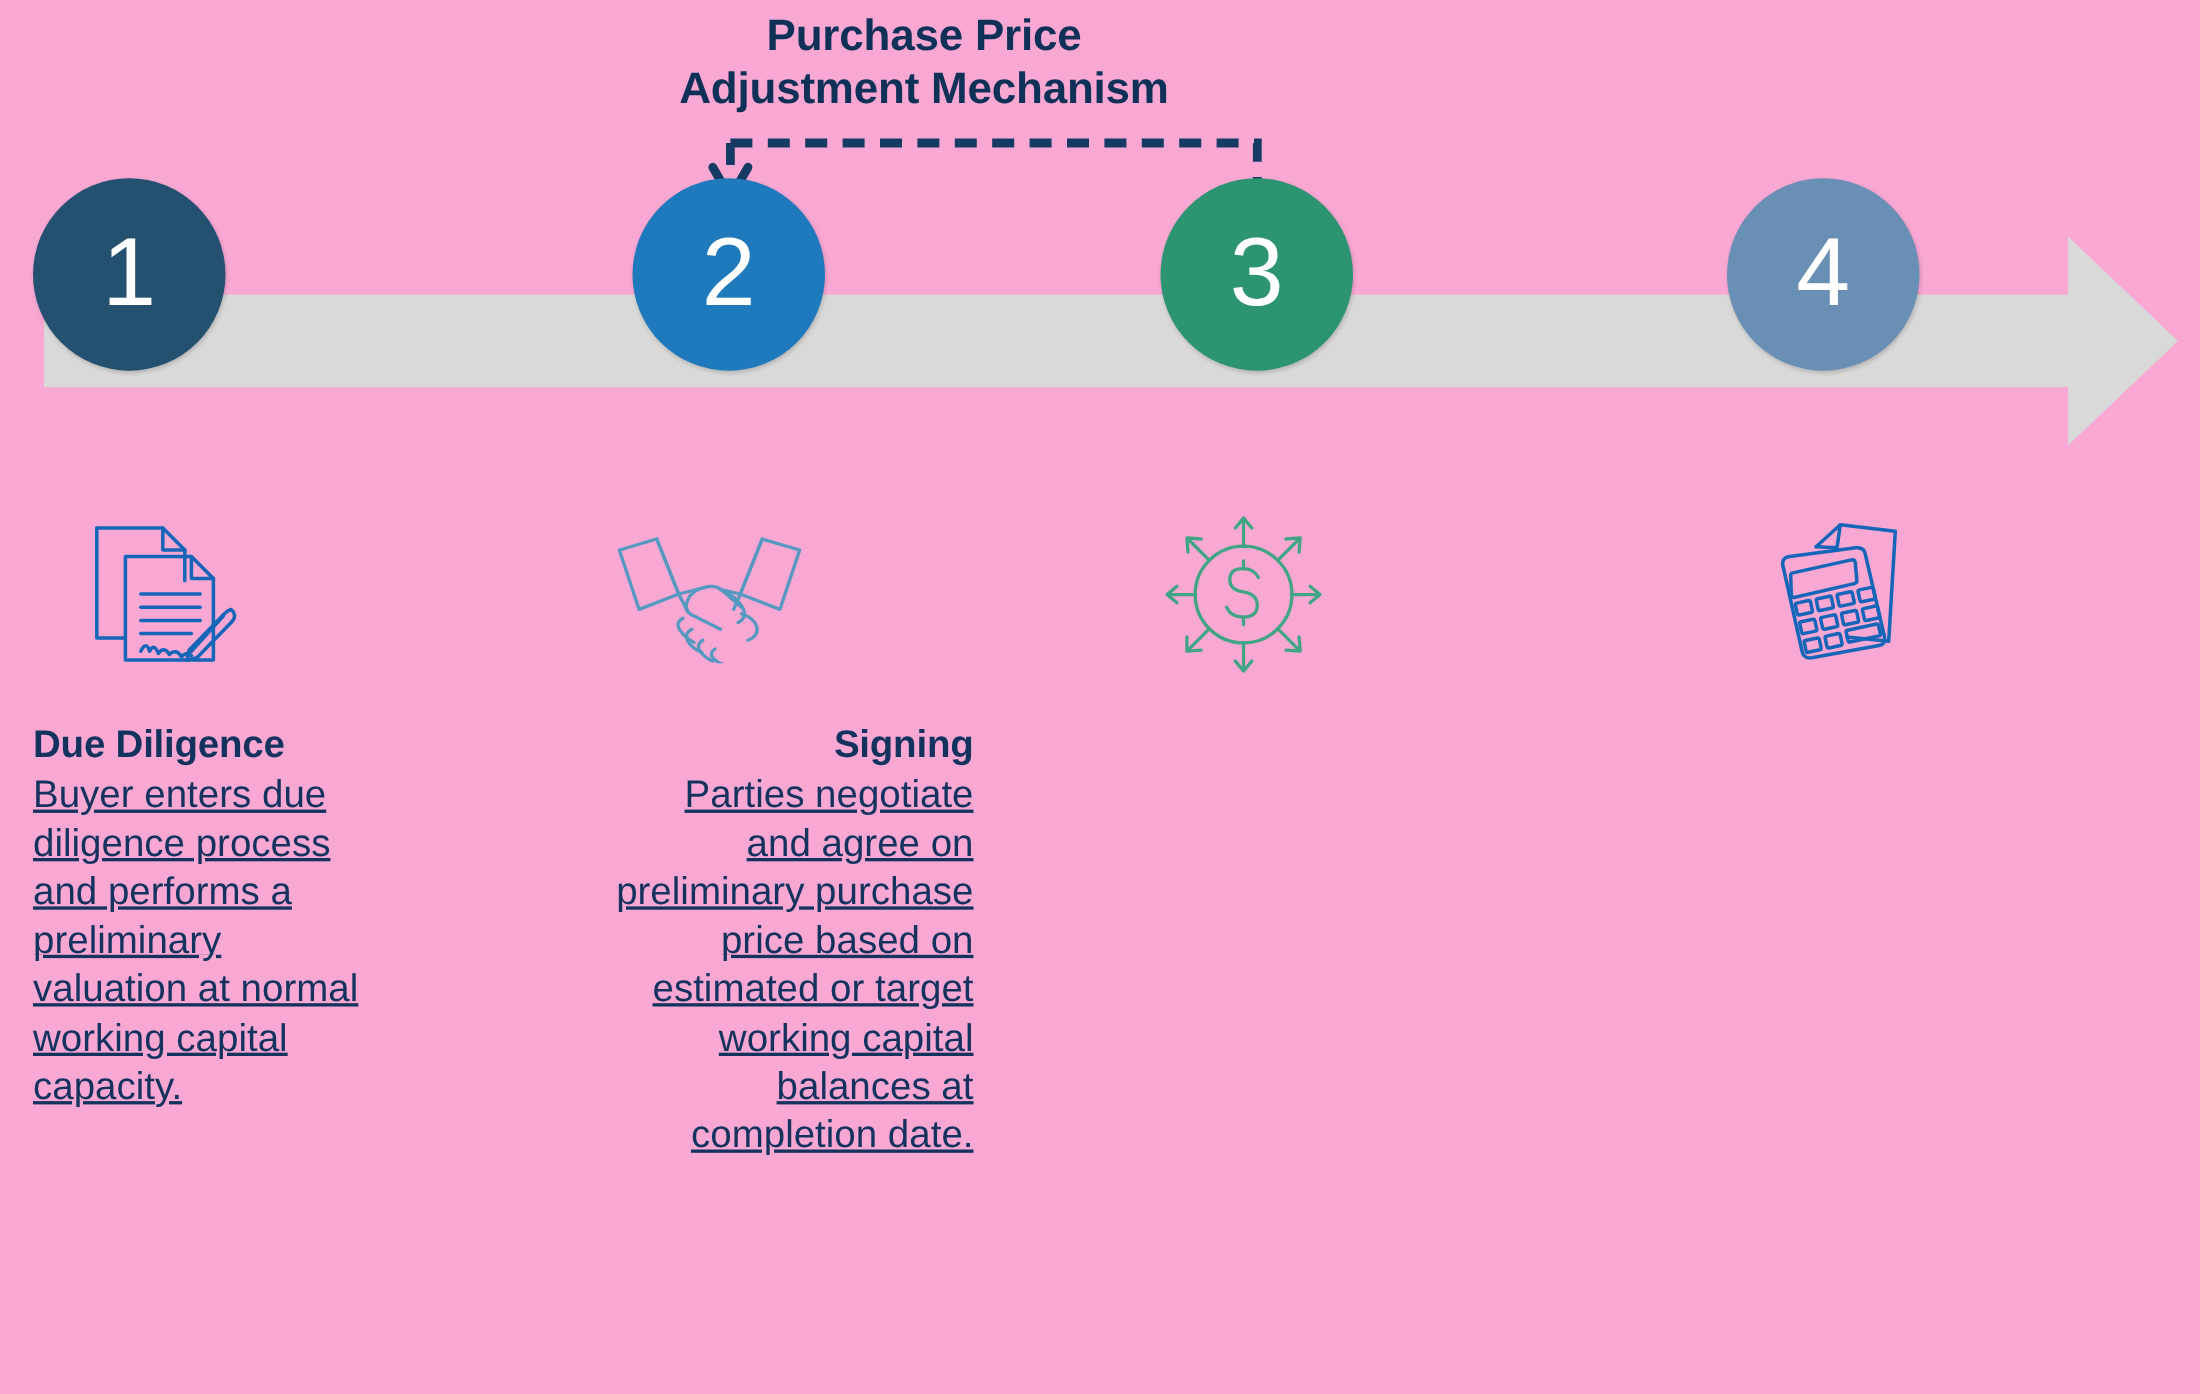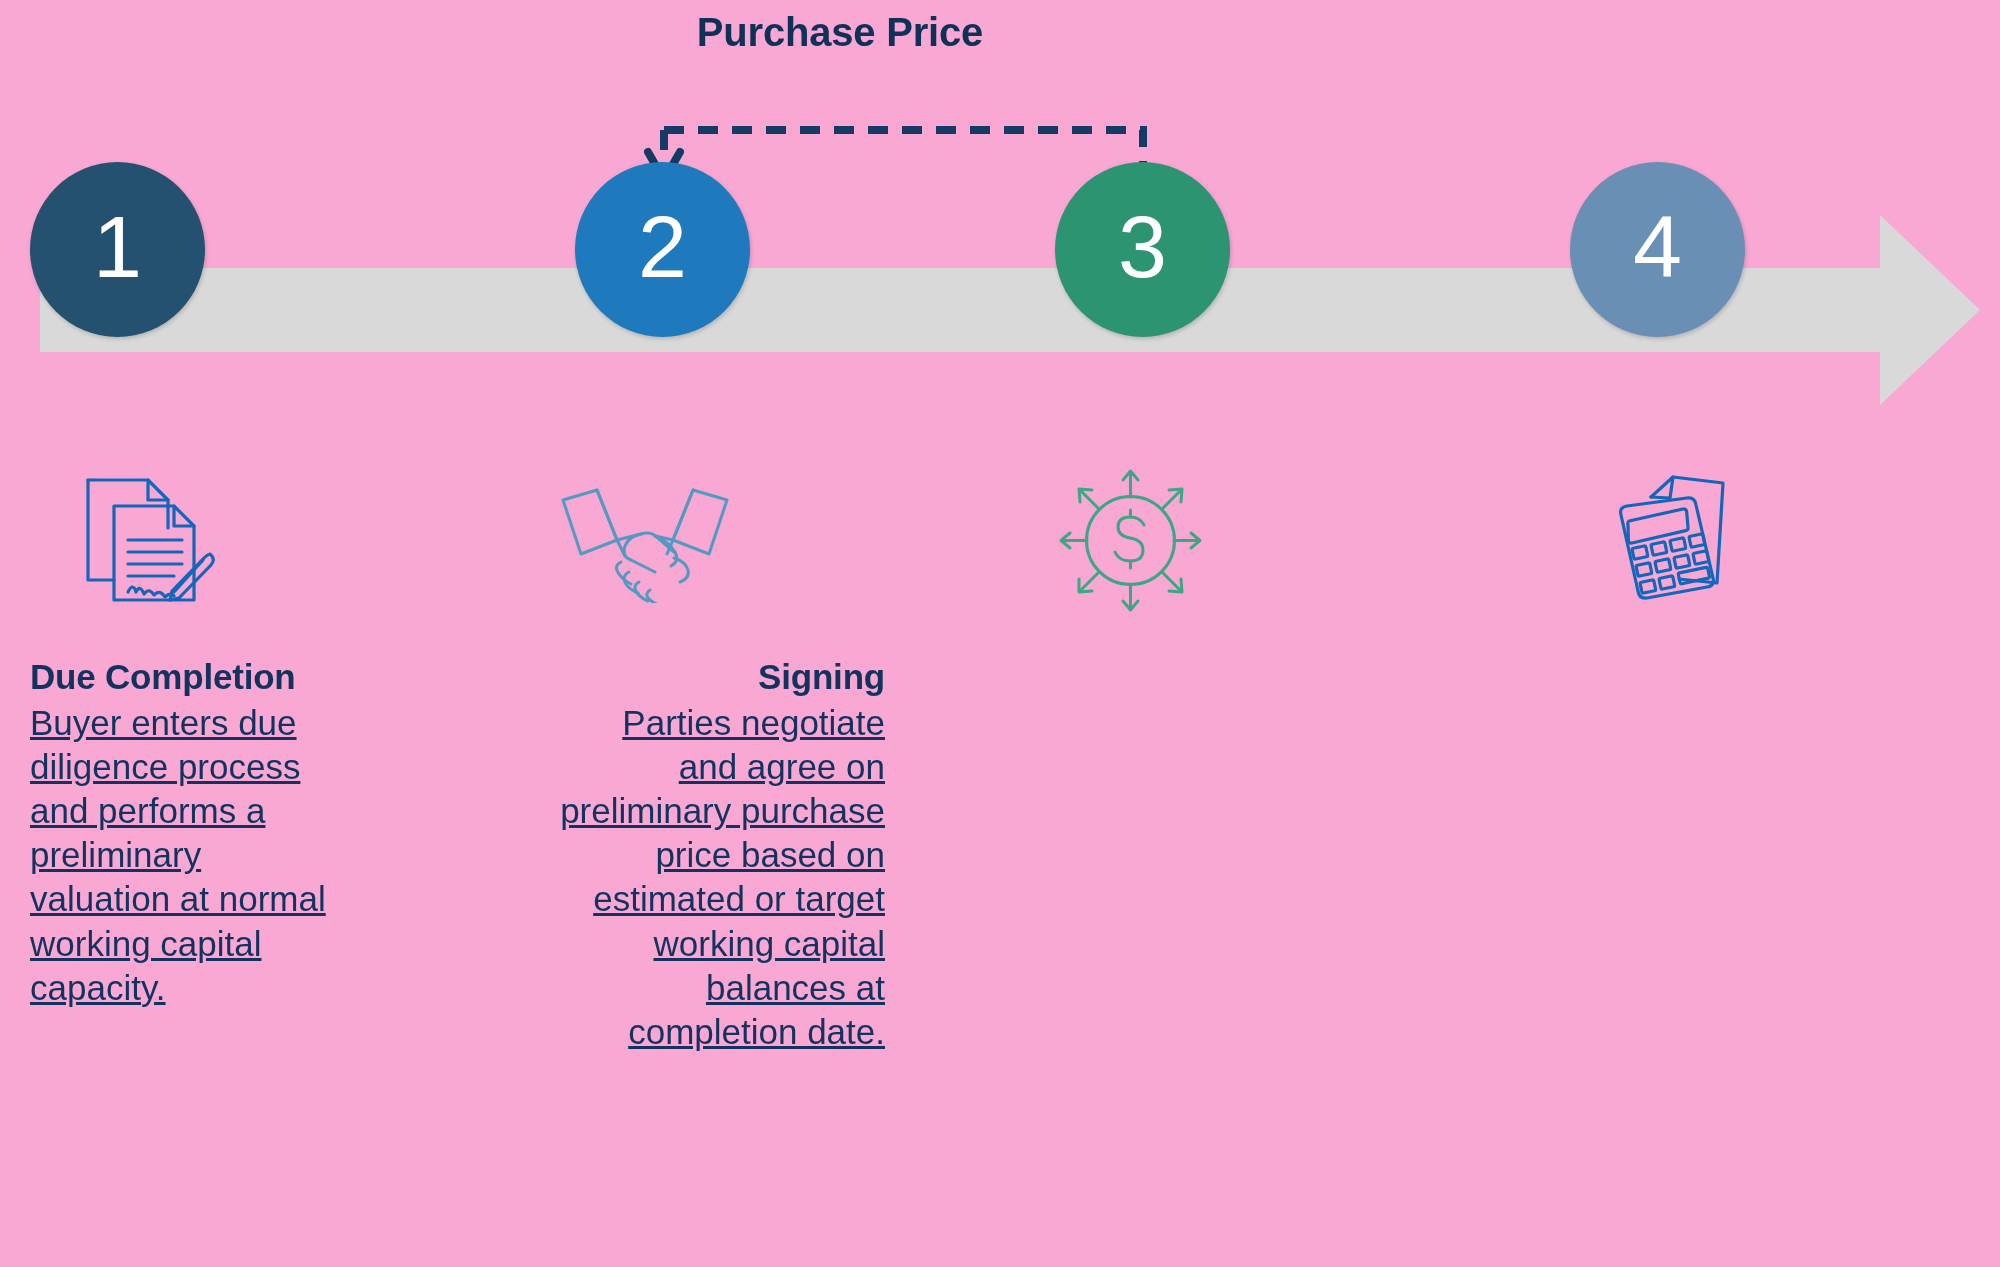--- a/index.html
+++ b/index.html
@@ -108,20 +108,21 @@
     text-decoration: underline;
   }
 </style>
 </head>
 <body>
 
 <div id="canvas">
 
   <div class="title-block">
     <span class="title-line">Purchase Price</span>
+    <span class="title-line">Adjustment Mechanism</span>
   </div>
 
   <svg class="connector-svg" viewBox="0 0 2000 300" xmlns="http://www.w3.org/2000/svg">
 
     <path d="M 664 130 L 1143 130 L 1143 176" fill="none" stroke="#153a63" stroke-width="8" stroke-dasharray="20 14" stroke-linecap="butt"></path>
 
     <path d="M 664 130 L 664 150" fill="none" stroke="#153a63" stroke-width="8" stroke-dasharray="20 14" stroke-linecap="butt"></path>
 
     <path d="M 648 152 L 664 180 L 680 152" fill="none" stroke="#153a63" stroke-width="8" stroke-linecap="round" stroke-linejoin="miter"></path>
   </svg>
@@ -252,21 +253,21 @@
         <rect x="99" y="87" width="14" height="11" rx="1.5" transform="rotate(-12 106 93)"></rect>
 
         <rect x="46" y="116" width="14" height="11" rx="1.5" transform="rotate(-12 53 122)"></rect>
         <rect x="65" y="112" width="14" height="11" rx="1.5" transform="rotate(-12 72 118)"></rect>
         <rect x="84" y="105" width="30" height="11" rx="1.5" transform="rotate(-12 99 111)"></rect>
       </g>
     </svg>
   </div>
 
   <div class="col" style="left:30px; width:320px;">
-    <span class="heading">Due Completion</span>
+    <span class="heading">Due Diligence</span>
     <span class="body">Buyer enters due diligence process and performs a preliminary valuation at normal working capital capacity.</span>
   </div>
 
   <div class="col" style="left:555px; width:330px;text-align:right;">
     <span class="heading">Signing</span>
     <span class="body">Parties negotiate and agree on preliminary purchase price based on estimated or target working capital balances at completion date.</span>
   </div>
 
 
   <div class="col" style="left:1570px; width:400px;">

